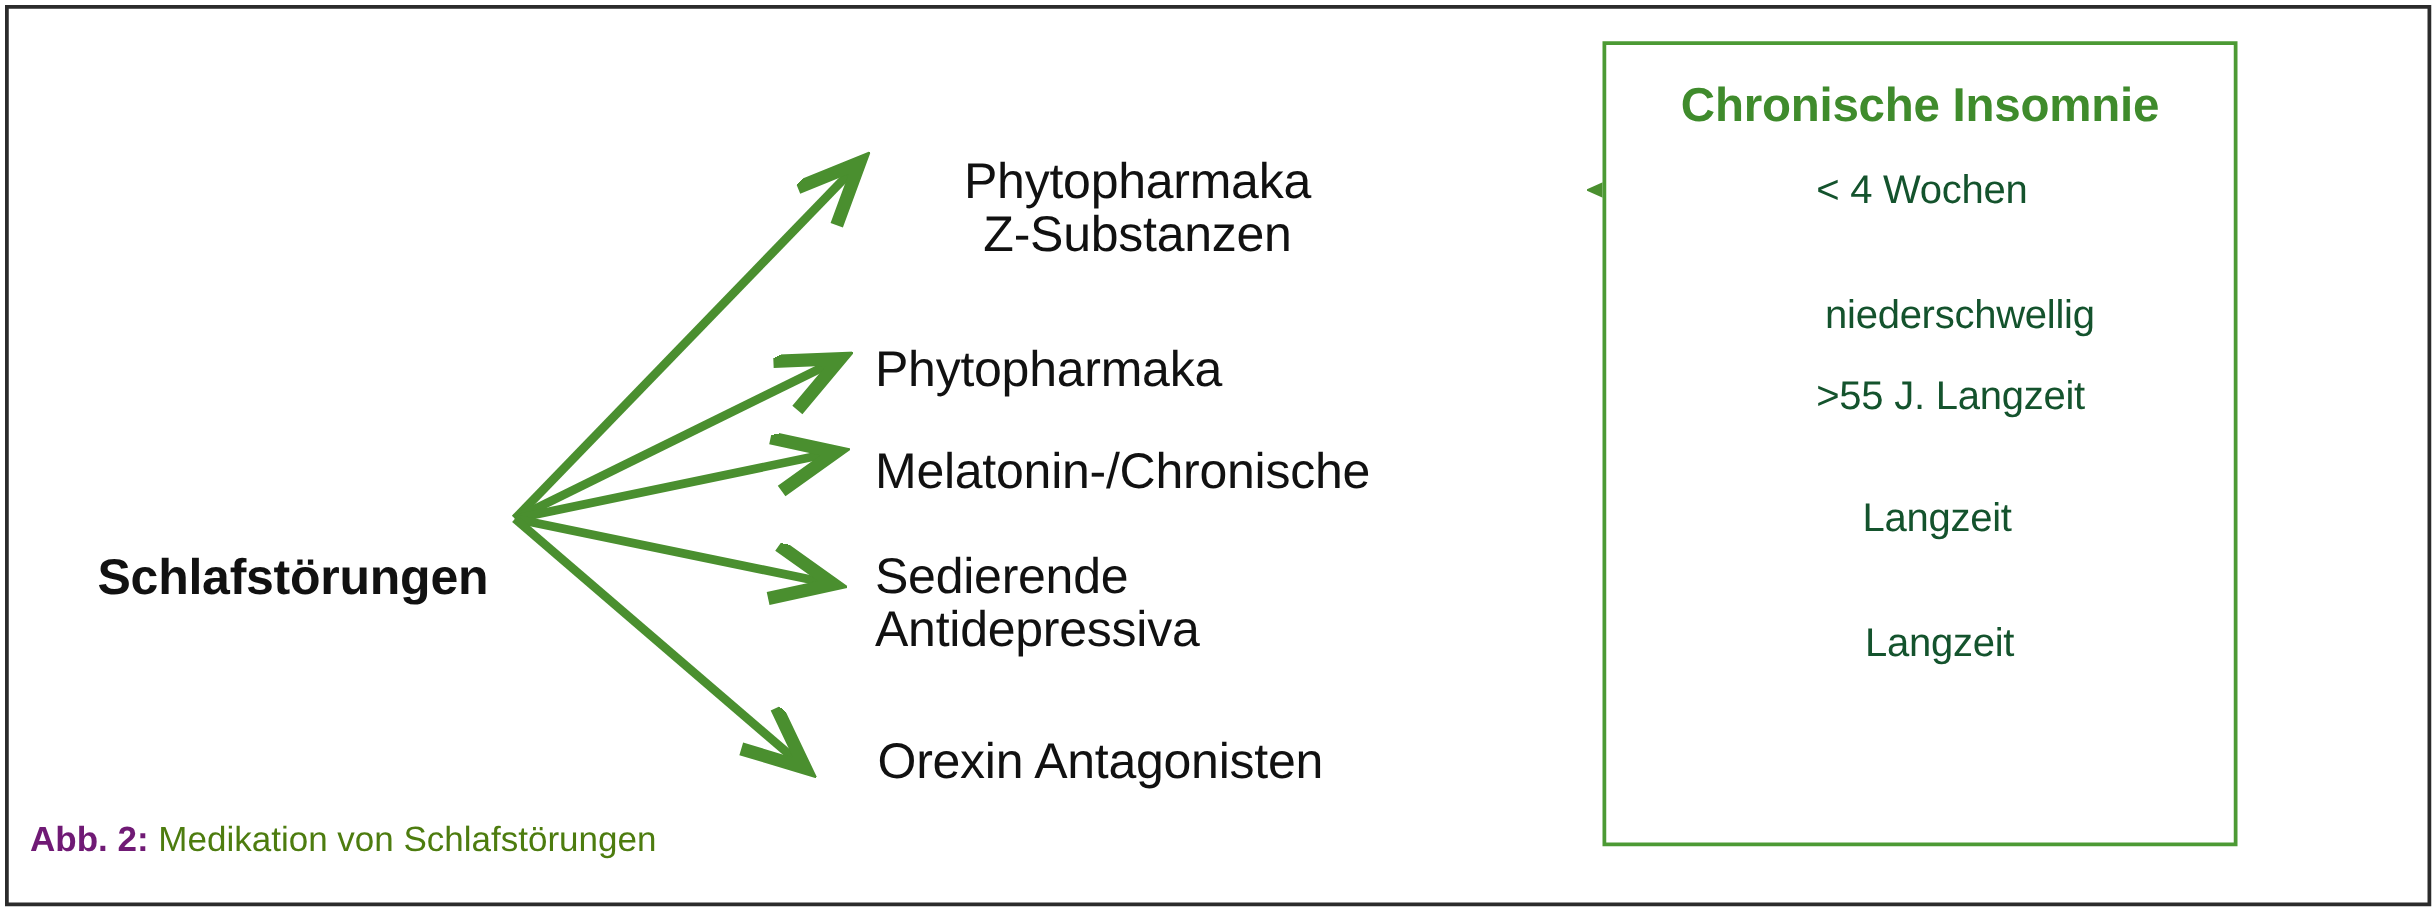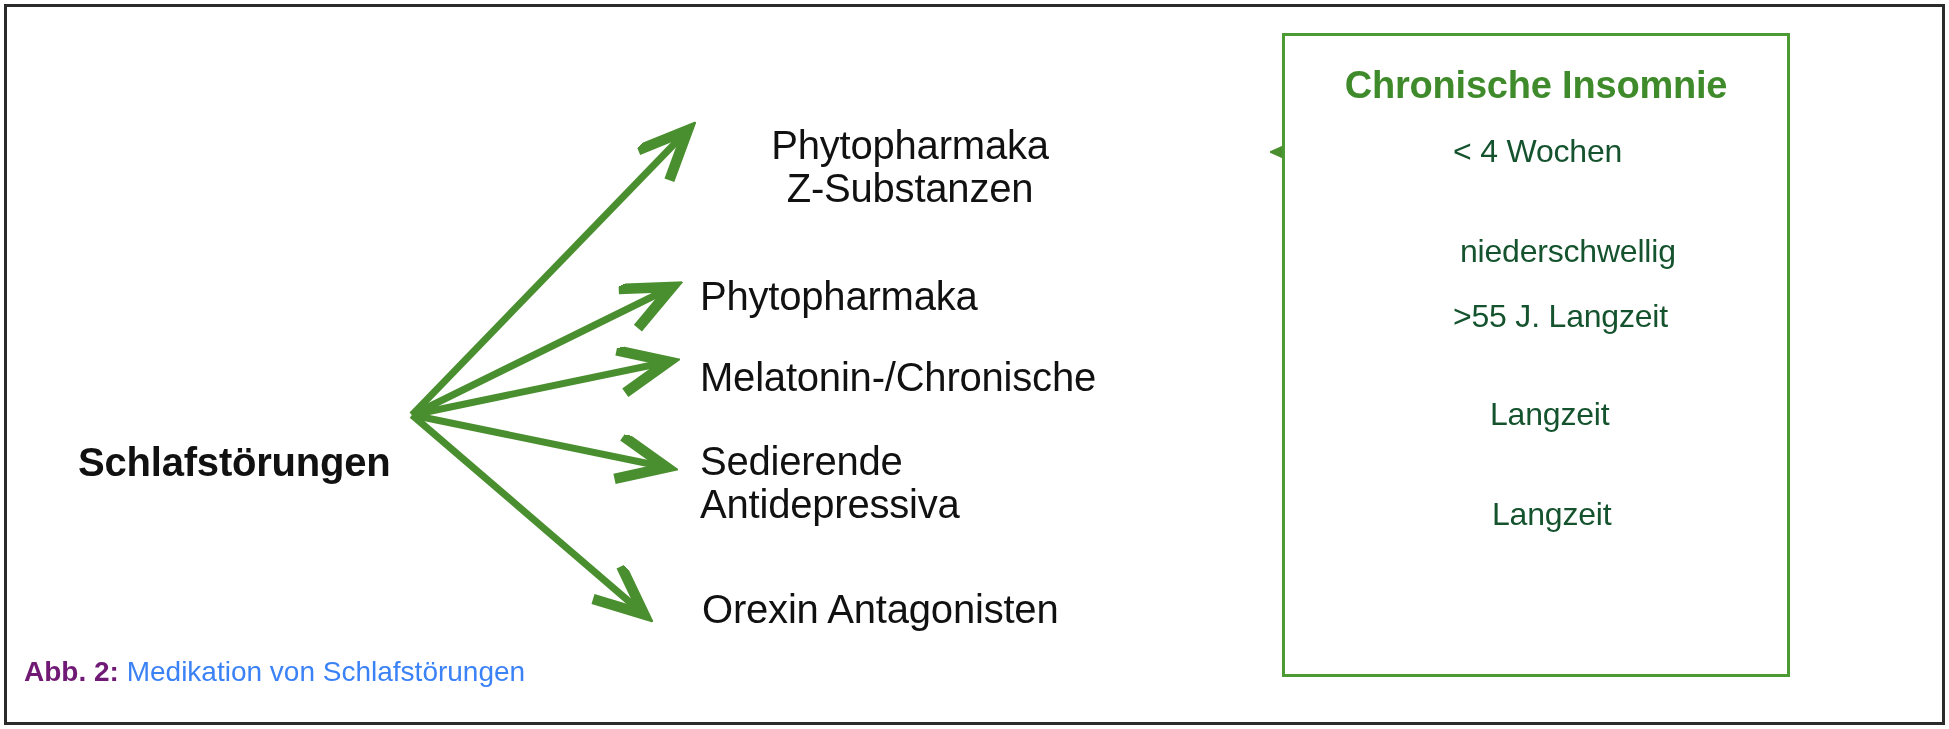--- a/index.html
+++ b/index.html
@@ -117,21 +117,21 @@
     font-size: 28px;
     color: #111111;
     white-space: nowrap;
   }
   #caption-tag {
     font-weight: bold;
     color: #701a75;
   }
   #caption-text {
     font-weight: normal;
-    color: #3b82f6;
+    color: #4d7c0f;
   }
 </style>
 </head>
 <body>
 
 <div id="figure" style="background: rgb(255, 255, 255);">
 
   <div id="figure-frame" style="border-color: rgb(43, 43, 43);"></div>
 
   <svg id="arrow-canvas" viewBox="0 0 1949 729" xmlns="http://www.w3.org/2000/svg">

